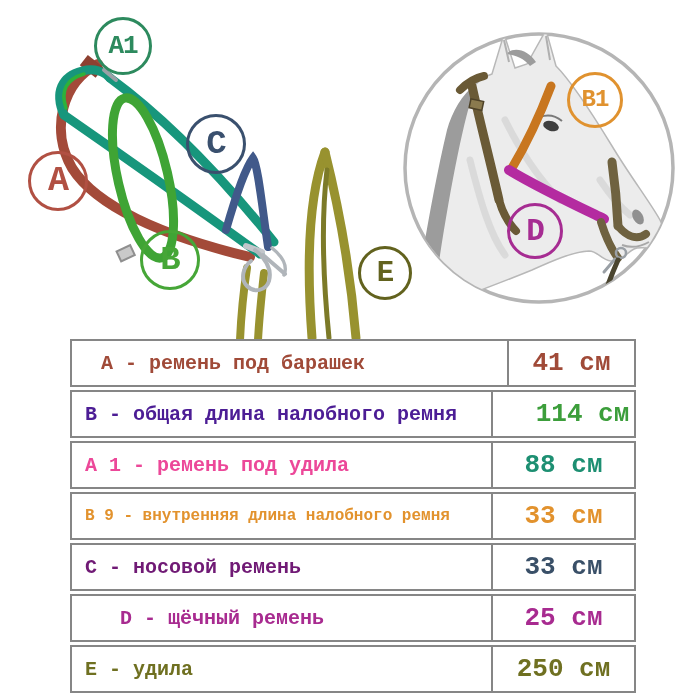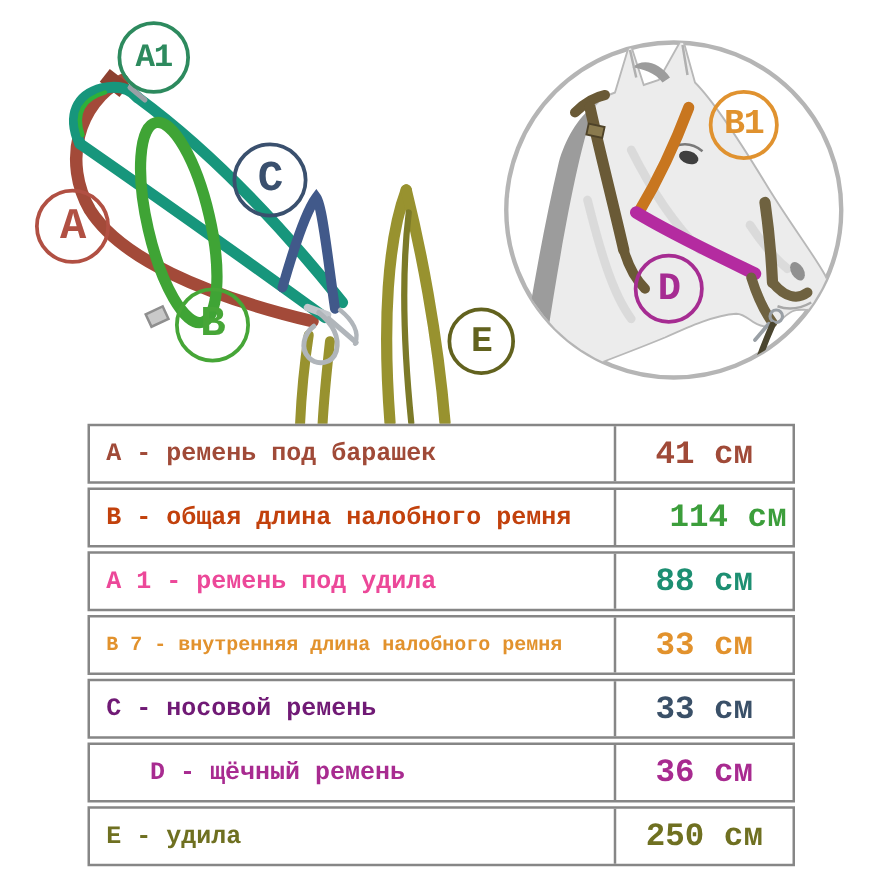--- a/index.html
+++ b/index.html
@@ -10,21 +10,21 @@
   
   .callout{
     position:absolute;border-radius:50%;border:3px solid;box-sizing:border-box;
     display:flex;align-items:center;justify-content:center;
     font-weight:bold;background:transparent;line-height:1;letter-spacing:-1px;
   }
   .co-a1{left:94px;top:17px;width:58px;height:58px;font-size:26px;}
   .co-a {left:28px;top:151px;width:60px;height:60px;font-size:35px;}
   .co-c {left:186px;top:114px;width:60px;height:60px;font-size:34px;}
   .co-b {left:140px;top:230px;width:60px;height:60px;font-size:34px;}
-  .co-b1{left:567px;top:72px;width:56px;height:56px;font-size:28px;}
+  .co-b1{left:567px;top:72px;width:56px;height:56px;font-size:24px;}
   .co-d {left:507px;top:203px;width:56px;height:56px;font-size:31px;}
   .co-e {left:358px;top:246px;width:54px;height:54px;font-size:29px;}
   
   .size-table{position:absolute;left:70px;top:339px;width:566px;}
   .t-row{
     display:flex;border:2px solid #868686;background:#fff;margin-bottom:3px;
     height:48px;box-sizing:border-box;align-items:stretch;
   }
   .t-label{
     width:421px;box-sizing:border-box;border-right:2px solid #868686;
@@ -128,42 +128,42 @@
   <div class="callout co-a1" style="color: rgb(45, 138, 94); border-color: rgb(45, 138, 94);">A1</div>
   <div class="callout co-a" style="color: rgb(177, 80, 67); border-color: rgb(177, 80, 67);">A</div>
   <div class="callout co-c" style="color: rgb(58, 80, 110); border-color: rgb(58, 80, 110);">C</div>
   <div class="callout co-b" style="color: rgb(70, 166, 55); border-color: rgb(70, 166, 55);">B</div>
   <div class="callout co-b1" style="color: rgb(224, 146, 47); border-color: rgb(224, 146, 47);">B1</div>
   <div class="callout co-d" style="color: rgb(166, 44, 146); border-color: rgb(166, 44, 146);">D</div>
   <div class="callout co-e" style="color: rgb(98, 98, 30); border-color: rgb(98, 98, 30);">E</div>
 
   <div class="size-table">
     <div class="t-row">
-      <div class="t-label" style="color: rgb(160, 74, 56);">А - ремень под барашек</div>
+      <div class="t-label" style="color: rgb(160, 74, 56); margin-left: 16px;">А - ремень под барашек</div>
       <div class="t-value" style="color: rgb(160, 74, 56);">41 см</div>
     </div>
     <div class="t-row">
-      <div class="t-label" style="color: #c2410c;">В - общая длина налобного ремня</div>
+      <div class="t-label" style="color: #4c1d95;">В - общая длина налобного ремня</div>
       <div class="t-value" style="color: rgb(60, 158, 59); padding-left: 38px;">114 см</div>
     </div>
     <div class="t-row">
       <div class="t-label" style="color: #ec4899;">А 1 - ремень под удила</div>
       <div class="t-value" style="color: rgb(29, 143, 114);">88 см</div>
     </div>
     <div class="t-row">
-      <div class="t-label small" style="color: rgb(226, 146, 45);">В 7 - внутренняя длина налобного ремня</div>
+      <div class="t-label small" style="color: rgb(226, 146, 45);">В 9 - внутренняя длина налобного ремня</div>
       <div class="t-value" style="color: rgb(226, 146, 45);">33 см</div>
     </div>
     <div class="t-row">
       <div class="t-label" style="color: #701a75;">С - носовой ремень</div>
       <div class="t-value" style="color: rgb(58, 80, 104);">33 см</div>
     </div>
     <div class="t-row">
       <div class="t-label" style="color: rgb(168, 43, 144); padding-left: 48px;">D - щёчный ремень</div>
-      <div class="t-value" style="color: rgb(168, 43, 144);">36 см</div>
+      <div class="t-value" style="color: rgb(168, 43, 144);">25 см</div>
     </div>
     <div class="t-row">
       <div class="t-label" style="color: rgb(111, 112, 33);">Е - удила</div>
       <div class="t-value" style="color: rgb(111, 112, 33);">250 см</div>
     </div>
   </div>
 
 </div>
 
 </body></html>

